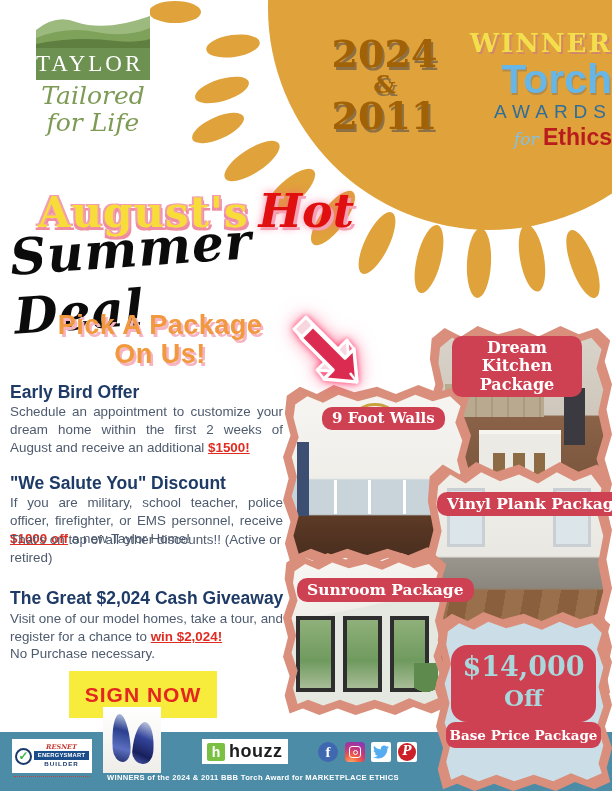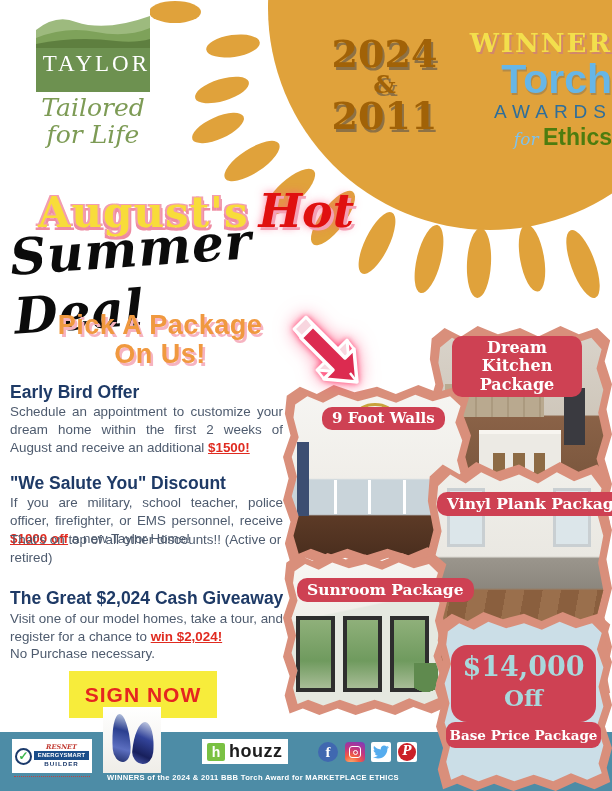--- a/index.html
+++ b/index.html
@@ -6,35 +6,35 @@
   html,body { width:612px; height:791px; }
   body { font-family:"Liberation Sans", sans-serif; background:#fff; position:relative; overflow:hidden; }
   .abs { position:absolute; }
 
   
   #sun-svg { position:absolute; top:0; left:0; z-index:0; }
 
   
   .logo { left:36px; top:8px; width:114px; z-index:2; }
   .logo-mountains { width:114px; height:40px; display:block; }
-  .logo-taylor { background:#6D9150; color:#fff; font-family:"Liberation Serif",serif; font-size:23px; letter-spacing:3px; text-align:right; height:44px; line-height:32px; }
+  .logo-taylor { background:#6D9150; color:#fff; font-family:"Liberation Serif",serif; font-size:23px; letter-spacing:3px; text-align:left; height:32px; line-height:32px; }
   .logo-homes { background:#4E7FA0; color:#fff; font-family:"Liberation Serif",serif; font-size:24px; letter-spacing:3px; text-align:center; height:33px; line-height:33px; }
   .logo-tagline { font-family:"DejaVu Serif",serif; font-style:italic; color:#7D9B55; font-size:25px; line-height:27px; text-align:center; margin-top:2px; }
 
   
   .awards { left:322px; top:28px; width:290px; height:150px; z-index:2; }
   .aw-years { position:absolute; left:0; top:8px; width:125px; text-align:center; color:#a16207; font-family:"DejaVu Serif",serif; font-weight:bold; text-shadow:2px 3px 0 rgba(72,72,78,.55); }
   .aw-year { font-size:38px; line-height:36px; }
   .aw-amp { font-size:25px; line-height:26px; }
   .aw-col { position:absolute; left:112px; top:0; width:178px; text-align:right; }
   .aw-winner { font-family:"DejaVu Serif",serif; font-weight:bold; font-size:26px; letter-spacing:2px; color:#F3DF4C; text-shadow:2px 2px 0 rgba(205,125,125,.75); line-height:30px; }
   .aw-torch { font-size:41px; font-weight:bold; color:#66B6E7; line-height:42px; text-shadow:1px 2px 0 rgba(95,95,95,.35); }
   .aw-awards { font-size:19px; color:#2E6E9A; letter-spacing:6px; line-height:24px; }
   .aw-for { font-family:"DejaVu Serif",serif; font-style:italic; font-size:17px; color:#7EC2EC; }
-  .aw-ethics { font-size:23px; font-weight:bold; color:#4d7c0f; }
+  .aw-ethics { font-size:23px; font-weight:bold; color:#b91c1c; }
 
   
   .augusts-line { left:6px; top:184px; z-index:2; white-space:nowrap;margin-left:32px; }
   .t-augusts { font-family:"DejaVu Serif",serif; font-weight:bold; font-size:42px; color:#F8DC3A;
      text-shadow:-2px -1px 0 #F29DB0, 2px -1px 0 #F29DB0, -2px 3px 0 #EE8CA2, 3px 3px 0 #EE8CA2; letter-spacing:1px; }
   .t-hot { font-family:"DejaVu Serif",serif; font-weight:bold; font-style:italic; font-size:46px; color:#E01010; margin-left:10px;
      text-shadow:3px 3px 0 #F4A0B5, 0 0 9px rgba(255,90,130,.8); }
   .t-script { left:8px; top:228px; width:300px; z-index:2; font-family:"DejaVu Serif",serif; font-style:italic; font-weight:bold;
      font-size:50px; color:#0b0b0b; transform:rotate(-4deg); transform-origin:left top; letter-spacing:1px; }
   .t-pick { left:40px; top:311px; width:240px; text-align:center; z-index:2; font-weight:800; font-size:27px; line-height:29px;

